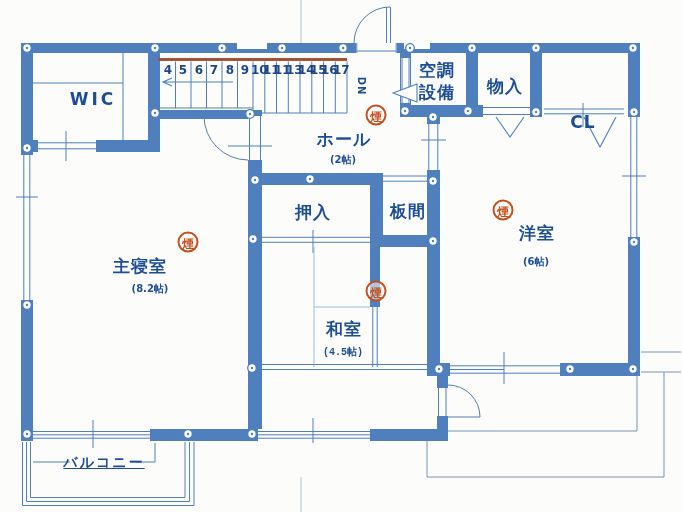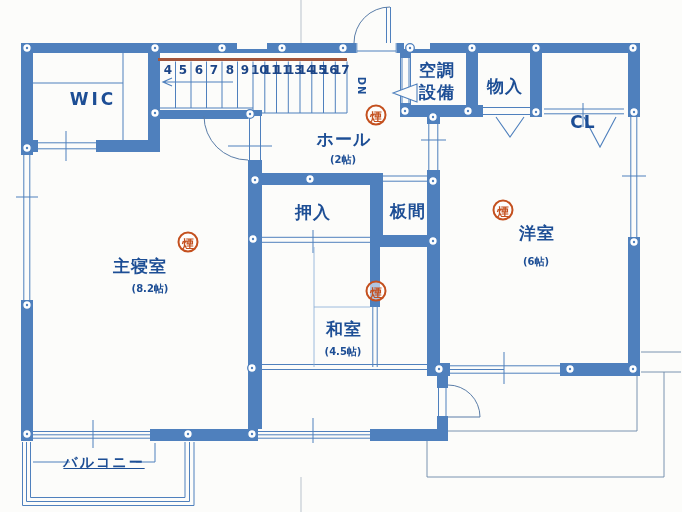--- a/index.html
+++ b/index.html
@@ -234,21 +234,21 @@
   <div class="lbl big" style="left:505px;top:86px;">物入</div>
   <div class="lbl big" style="left:583px;top:86px;letter-spacing:1px;margin-top:36px;">CL</div>
 
   <div class="lbl big" style="left:537px;top:233px;">洋室</div>
   <div class="lbl size" style="left:536px;top:262px;">(6帖)</div>
 
   <div class="lbl big" style="left:313px;top:212px;">押入</div>
   <div class="lbl big" style="left:408px;top:211px;">板間</div>
 
   <div class="lbl big" style="left:344px;top:329px;">和室</div>
-  <div class="lbl size" style="left:343px;top:352px;">(4.5帖)</div>
+  <div class="lbl size" style="left:343px;top:352px;font-family:Liberation Mono, monospace;">(4.5帖)</div>
 
   <div class="lbl big" style="left:140px;top:266px;">主寝室</div>
   <div class="lbl size" style="left:138px;top:289px;margin-left:12px;">(8.2帖)</div>
 
   <div class="lbl small" style="left:104px;top:463px;">バルコニー</div>
 
   <span class="stair-num" style="left:160px;">4</span>
   <span class="stair-num" style="left:175px;">5</span>
   <span class="stair-num" style="left:191px;">6</span>
   <span class="stair-num" style="left:206px;">7</span>

